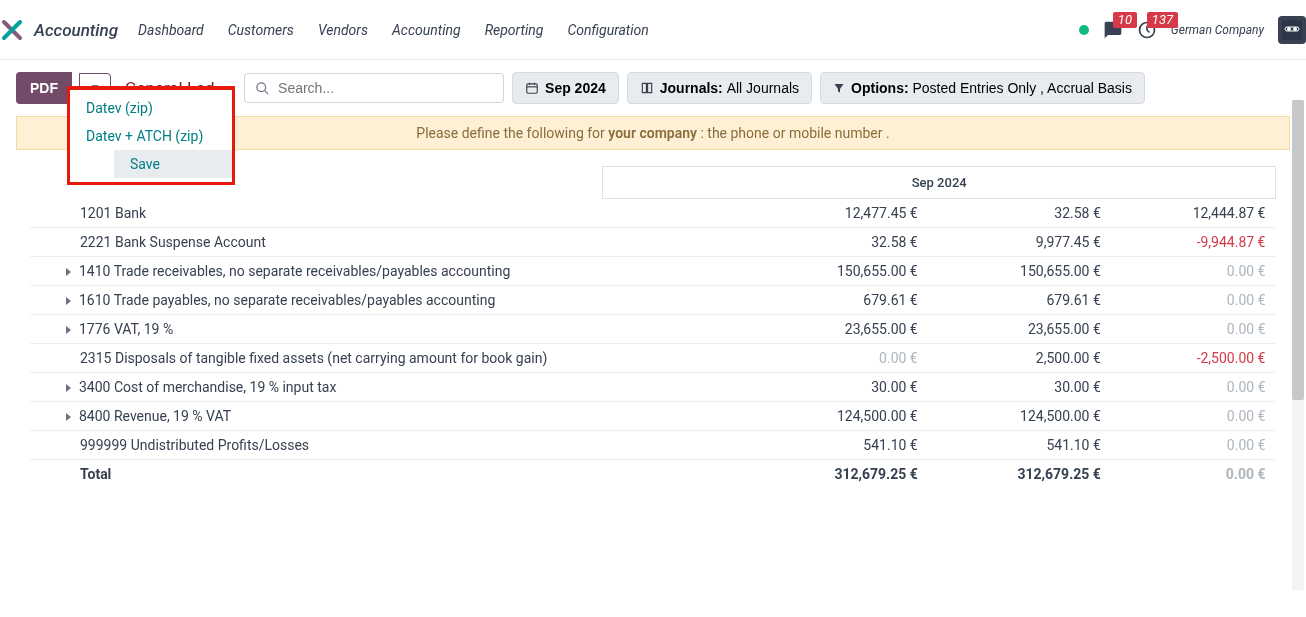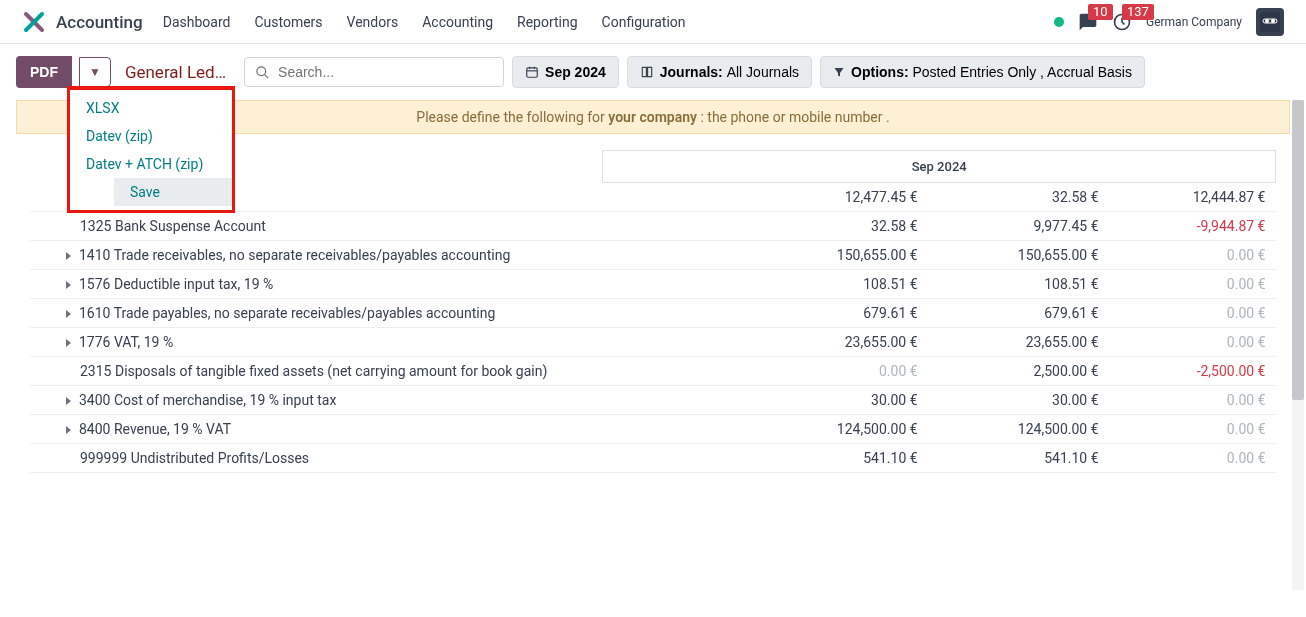--- a/index.html
+++ b/index.html
@@ -1,18 +1,18 @@
 <!DOCTYPE html>
 <html><head>
 <meta charset="utf-8">
 <style>
   * { box-sizing: border-box; margin: 0; padding: 0; }
   body { font-family: -apple-system, BlinkMacSystemFont, "Segoe UI", Roboto, sans-serif; font-size: 14px; color: #374151; background: #fff; width: 1306px; height: 617px; overflow: hidden; position: relative; }
   
-  .top-nav { display: flex; align-items: center; padding: 0 22px; height: 44px; border-bottom: 1px solid #e5e7eb; }
+  .top-nav { display: flex; align-items: center; padding: 0 0; height: 60px; border-bottom: 1px solid #e5e7eb; font-style: italic; }
   .logo { width: 24px; height: 24px; margin-right: 10px; }
   .app-name { font-size: 17px; font-weight: 500; color: #374151; margin-right: 20px; }
   .nav-items { display: flex; gap: 24px; flex: 1; }
   .nav-item { color: #374151; cursor: pointer; font-size: 14px; }
   .nav-right { display: flex; align-items: center; gap: 14px; }
   .status-dot { width: 10px; height: 10px; border-radius: 50%; background: #10b981; }
   .badge-wrap { position: relative; display: flex; align-items: center; }
   .badge { position: absolute; top: -8px; left: 10px; background: #d63947; color: #fff; border-radius: 2px; font-size: 13px; padding: 1px 5px; line-height: 14px; }
   .company-name { font-size: 12px; text-align: center; }
   .avatar { width: 28px; height: 28px; border-radius: 4px; background: #374151; display: flex; align-items: center; justify-content: center; }
@@ -126,21 +126,20 @@
   </button>
   <button class="filter-btn">
     <svg width="12" height="12" viewBox="0 0 24 24">
         <path d="M3 4h18L14 14v7l-4-2v-5z" fill="#374151"></path>
       </svg>
     <span><b>Options: </b><span>Posted Entries Only , Accrual Basis</span></span>
   </button>
 </div>
 
 <div class="dropdown-menu" id="dropdown-menu">
-    <div class="dropdown-item">XLSX</div>
     <div class="dropdown-item">Datev (zip)</div>
     <div class="dropdown-item">Datev + ATCH (zip)</div>
     <div class="dropdown-item hovered">Save</div>
   </div>
 
 <div class="alert-bar">
   <span>Please define the following for </span><span class="strong">your company</span><span> : the phone or mobile number .</span>
 </div>
 
 <div class="content-wrap">
@@ -156,50 +155,40 @@
           <td class="acct"><span>1201 Bank</span></td>
           <td></td>
           <td></td>
           <td></td>
           <td></td>
           <td>12,477.45 €</td>
           <td>32.58 €</td>
           <td>12,444.87 €</td>
         </tr>
         <tr>
-          <td class="acct"><span>1325 Bank Suspense Account</span></td>
+          <td class="acct"><span>2221 Bank Suspense Account</span></td>
           <td></td>
           <td></td>
           <td></td>
           <td></td>
           <td>32.58 €</td>
           <td>9,977.45 €</td>
           <td class="neg">-9,944.87 €</td>
         </tr>
         <tr>
           <td class="acct has-caret"><span class="caret"></span><span>1410 Trade receivables, no separate receivables/payables accounting</span></td>
           <td></td>
           <td></td>
           <td></td>
           <td></td>
           <td>150,655.00 €</td>
           <td>150,655.00 €</td>
           <td class="muted">0.00 €</td>
         </tr>
         <tr>
-          <td class="acct has-caret"><span class="caret"></span><span>1576 Deductible input tax, 19 %</span></td>
-          <td></td>
-          <td></td>
-          <td></td>
-          <td></td>
-          <td>108.51 €</td>
-          <td>108.51 €</td>
-          <td class="muted">0.00 €</td>
-        </tr>
-        <tr>
           <td class="acct has-caret"><span class="caret"></span><span>1610 Trade payables, no separate receivables/payables accounting</span></td>
           <td></td>
           <td></td>
           <td></td>
           <td></td>
           <td>679.61 €</td>
           <td>679.61 €</td>
           <td class="muted">0.00 €</td>
         </tr>
         <tr>
@@ -245,19 +234,29 @@
         <tr>
           <td class="acct"><span>999999 Undistributed Profits/Losses</span></td>
           <td></td>
           <td></td>
           <td></td>
           <td></td>
           <td>541.10 €</td>
           <td>541.10 €</td>
           <td class="muted">0.00 €</td>
         </tr>
+        <tr class="total-row">
+          <td class="acct">Total</td>
+          <td></td>
+          <td></td>
+          <td></td>
+          <td></td>
+          <td>312,679.25 €</td>
+          <td>312,679.25 €</td>
+          <td class="muted">0.00 €</td>
+        </tr>
       </tbody>
   </table>
 </div>
 
 <div class="scroll-track">
   <div class="scroll-thumb"></div>
 </div>
 
 </body></html>

